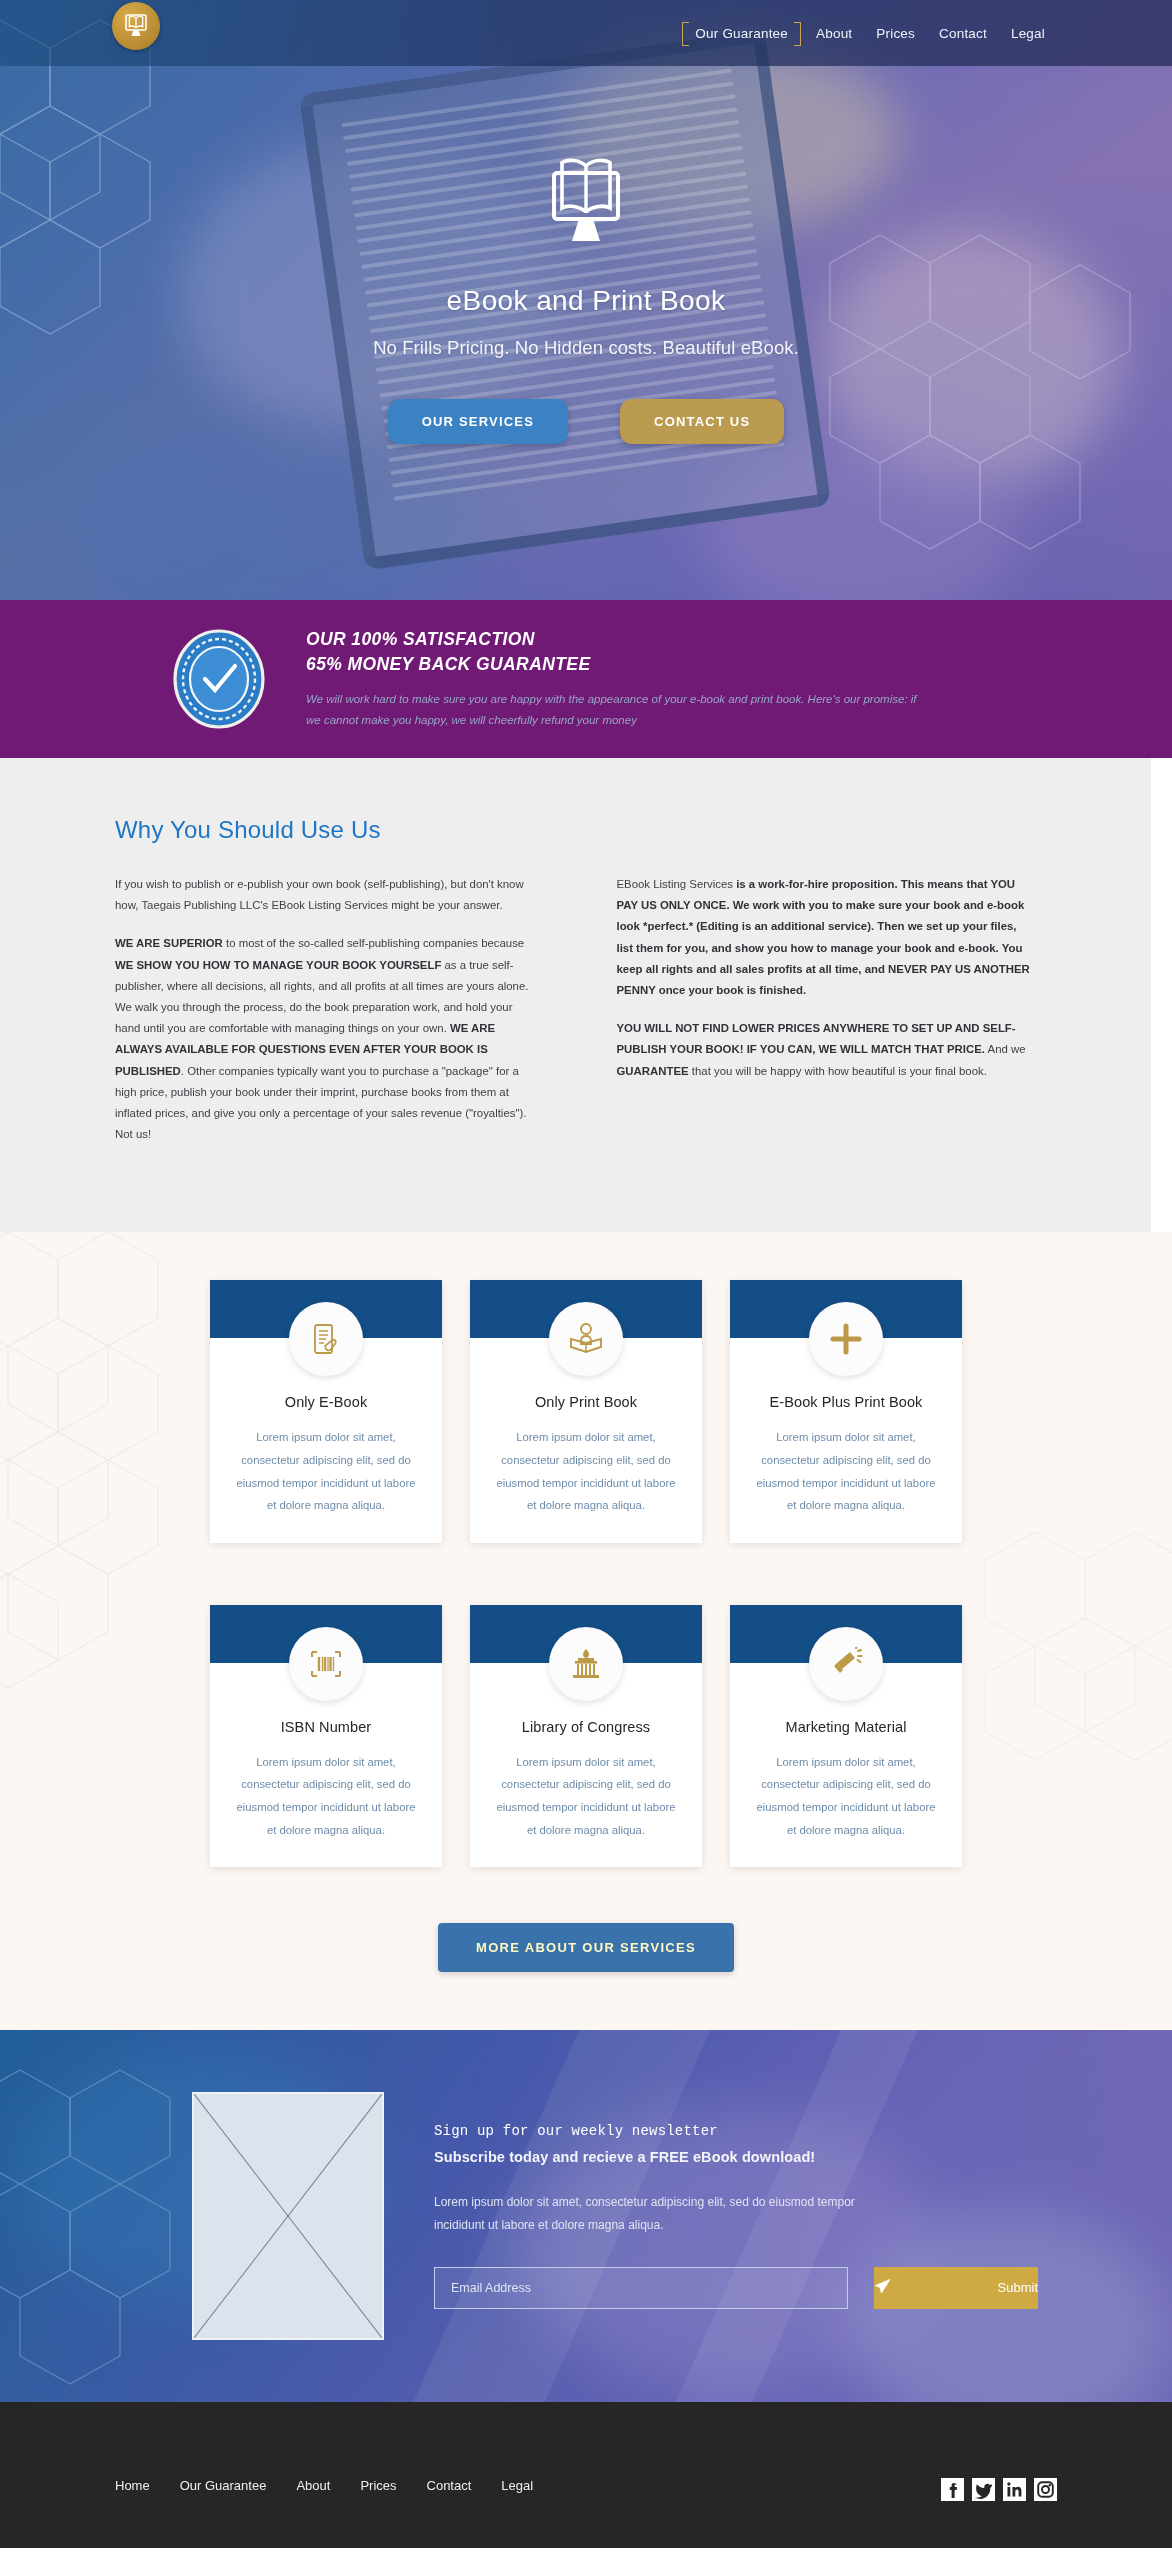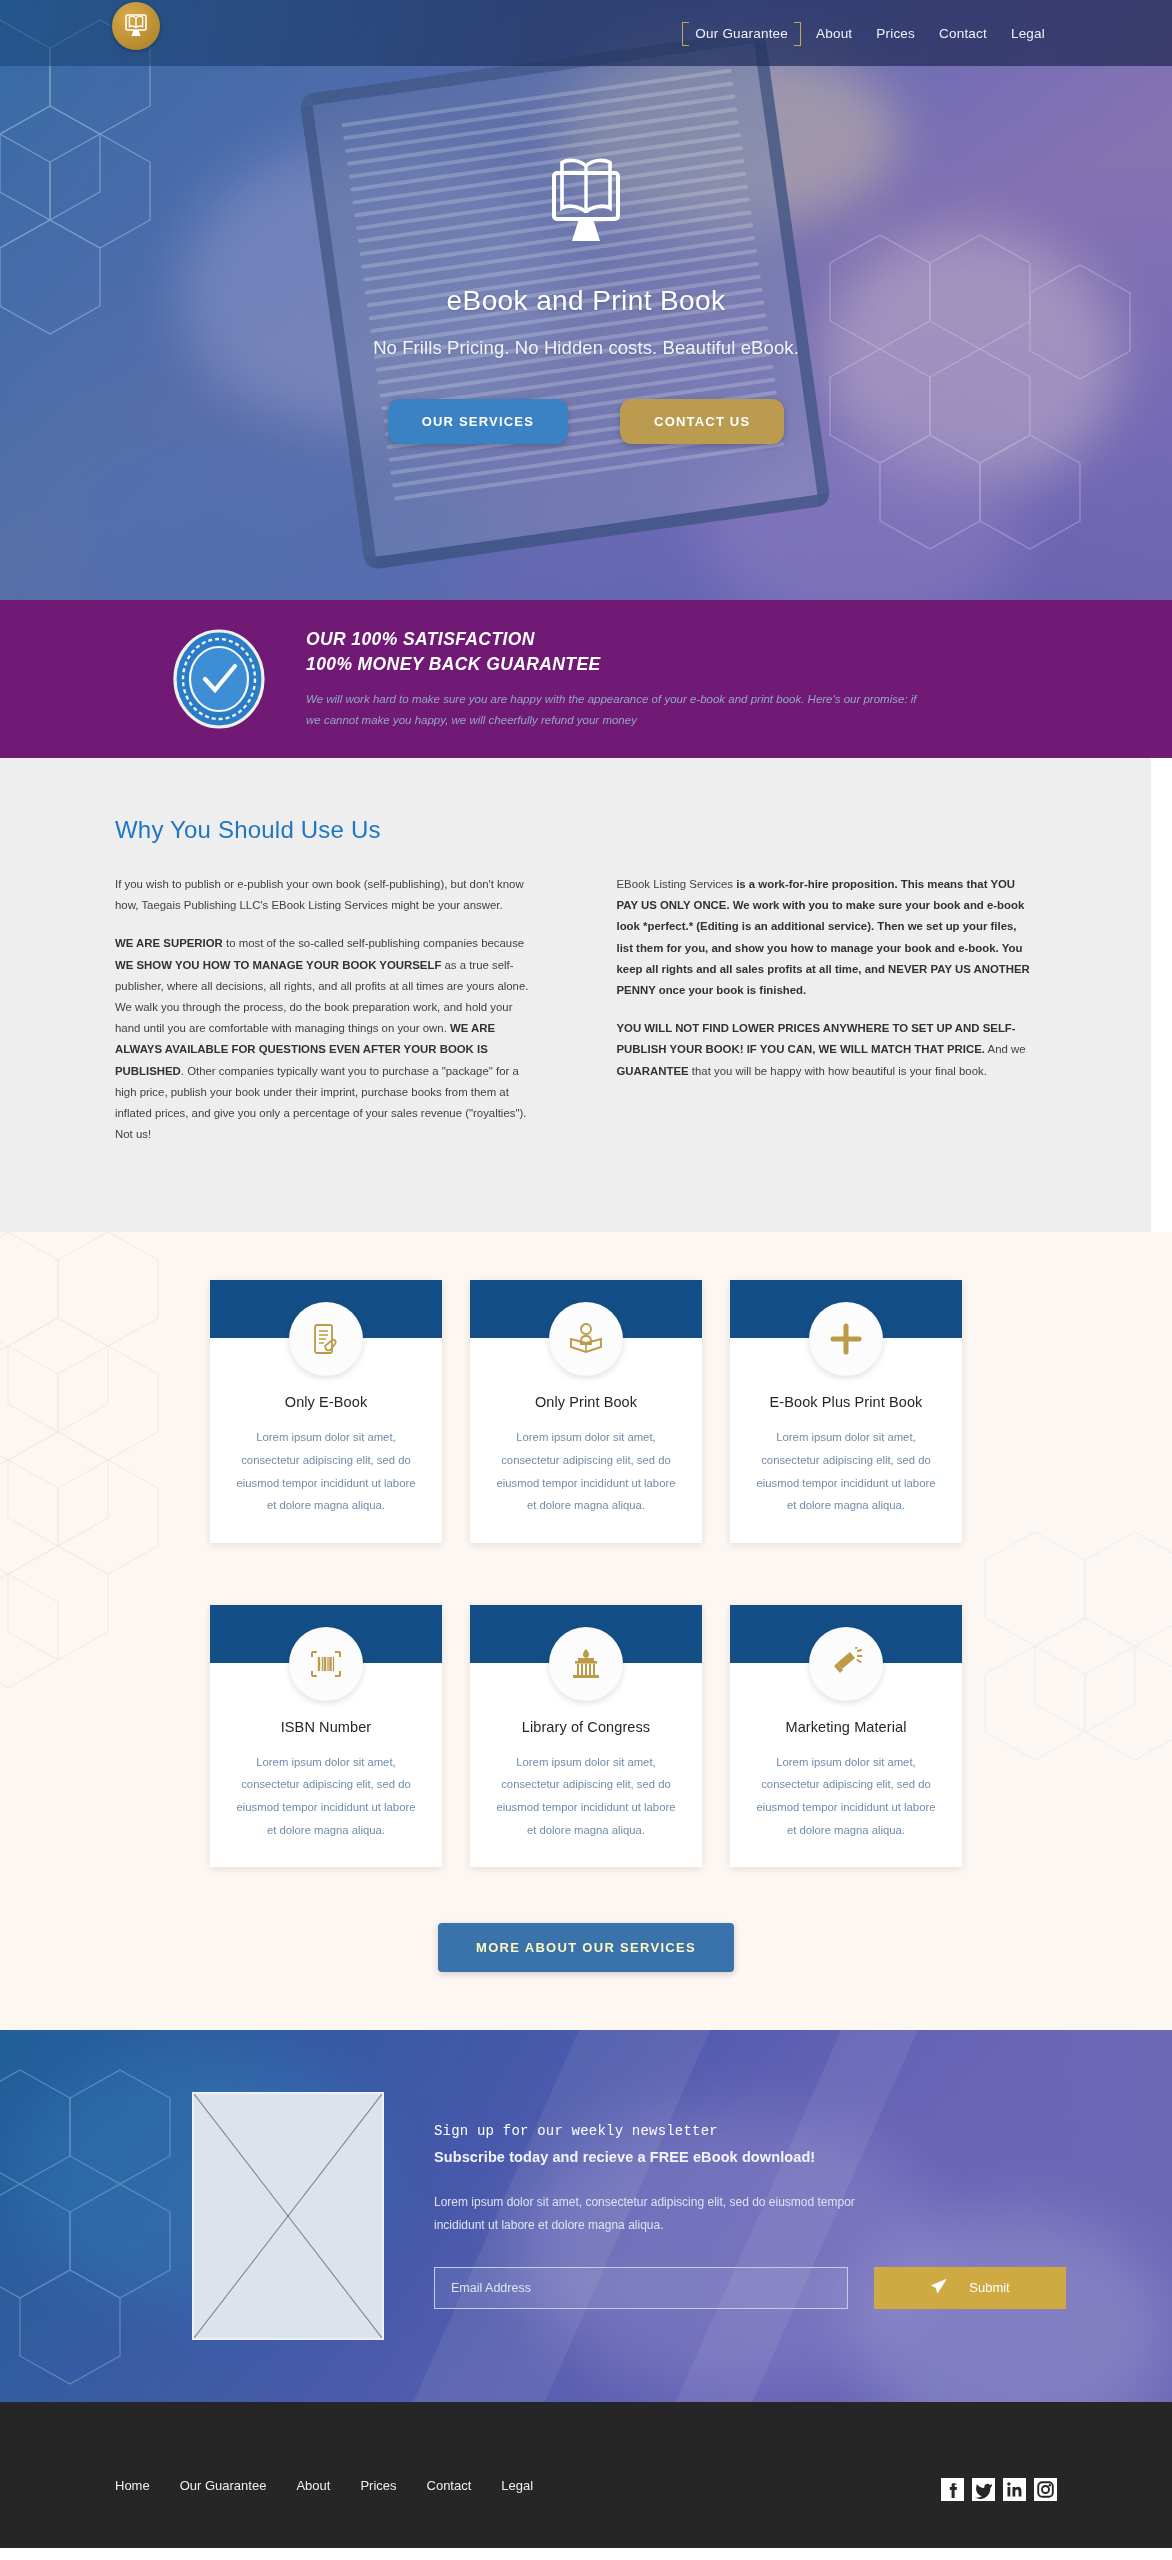--- a/index.html
+++ b/index.html
@@ -183,22 +183,22 @@
   }
   .nl-form { margin-top: 30px; display: flex; gap: 26px; align-items: stretch; }
   .nl-input {
     width: 414px; background: rgba(255,255,255,.08); border: 1.5px solid #c3cde8;
     color: #fff; font-size: 12.5px; padding: 13px 16px;
     font-family: "Liberation Sans", sans-serif;
   }
   .nl-input::placeholder { color: #e0e5f4; }
   .nl-submit {
     background: #cfa942; border: none; cursor: pointer; color: #fff;
-    font-size: 13px; width: 192px; display: flex; align-items: center;
-    justify-content: center; gap: 22px;
+    font-size: 13px; width: 164px; display: flex; align-items: center;
+    justify-content: space-between; gap: 22px;
     font-family: "Liberation Sans", sans-serif;
   }
 
   
   .footer {
     background: #262626; width: 1172px; height: 146px;
     display: flex; align-items: flex-start; padding: 76px 115px 0 115px;
   }
   .footer-nav { display: flex; gap: 0; }
   .footer-nav a {
@@ -327,21 +327,21 @@
     <div class="seal">
       <svg width="102" height="102" viewBox="0 0 102 102">
         <ellipse cx="51" cy="51" rx="44" ry="48" fill="#2a7cc7" stroke="#f0efe8" stroke-width="3.2"></ellipse>
         <ellipse cx="51" cy="51" rx="36" ry="40" fill="none" stroke="#eef3f8" stroke-width="2.4" stroke-dasharray="4 3"></ellipse>
         <ellipse cx="51" cy="51" rx="29" ry="32" fill="#3d8ed4" stroke="#f4f7fa" stroke-width="2.2"></ellipse>
         <path d="M37 51 L47 62 L67 38" fill="none" stroke="#ffffff" stroke-width="4.2" stroke-linecap="round"></path>
       </svg>
     </div>
     <div class="g-text">
       <div class="g-title">OUR 100% SATISFACTION</div>
-      <div class="g-title">100% MONEY BACK GUARANTEE</div>
+      <div class="g-title">65% MONEY BACK GUARANTEE</div>
       <div class="g-body">We will work hard to make sure you are happy with the appearance of your e-book and print book. Here's our promise: if we cannot make you happy, we will cheerfully refund your money</div>
     </div>
   </div>
 
   <div class="why">
     <h2>Why You Should Use Us</h2>
     <div class="why-cols">
       <div class="why-col">
         <p>If you wish to publish or e-publish your own book (self-publishing), but don't know how, Taegais Publishing LLC's EBook Listing Services might be your answer.</p>
         <p><b>WE ARE SUPERIOR</b> to most of the so-called self-publishing companies because <b>WE SHOW YOU HOW TO MANAGE YOUR BOOK YOURSELF</b> as a true self-publisher, where all decisions, all rights, and all profits at all times are yours alone. We walk you through the process, do the book preparation work, and hold your hand until you are comfortable with managing things on your own. <b>WE ARE ALWAYS AVAILABLE FOR QUESTIONS EVEN AFTER YOUR BOOK IS PUBLISHED</b>. Other companies typically want you to purchase a "package" for a high price, publish your book under their imprint, purchase books from them at inflated prices, and give you only a percentage of your sales revenue ("royalties"). Not us!</p>

